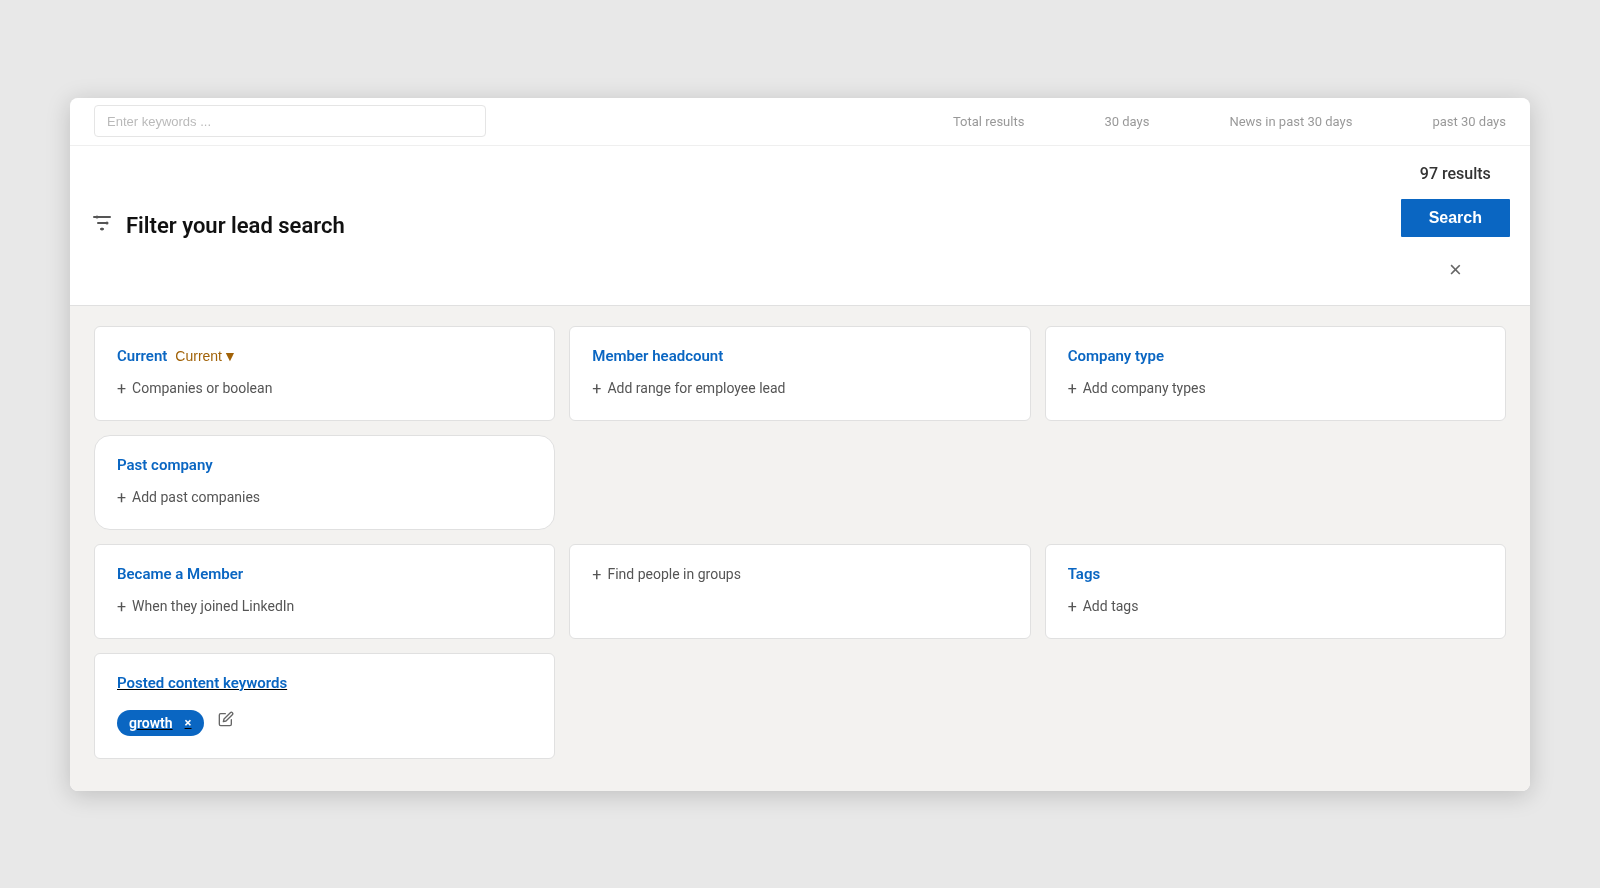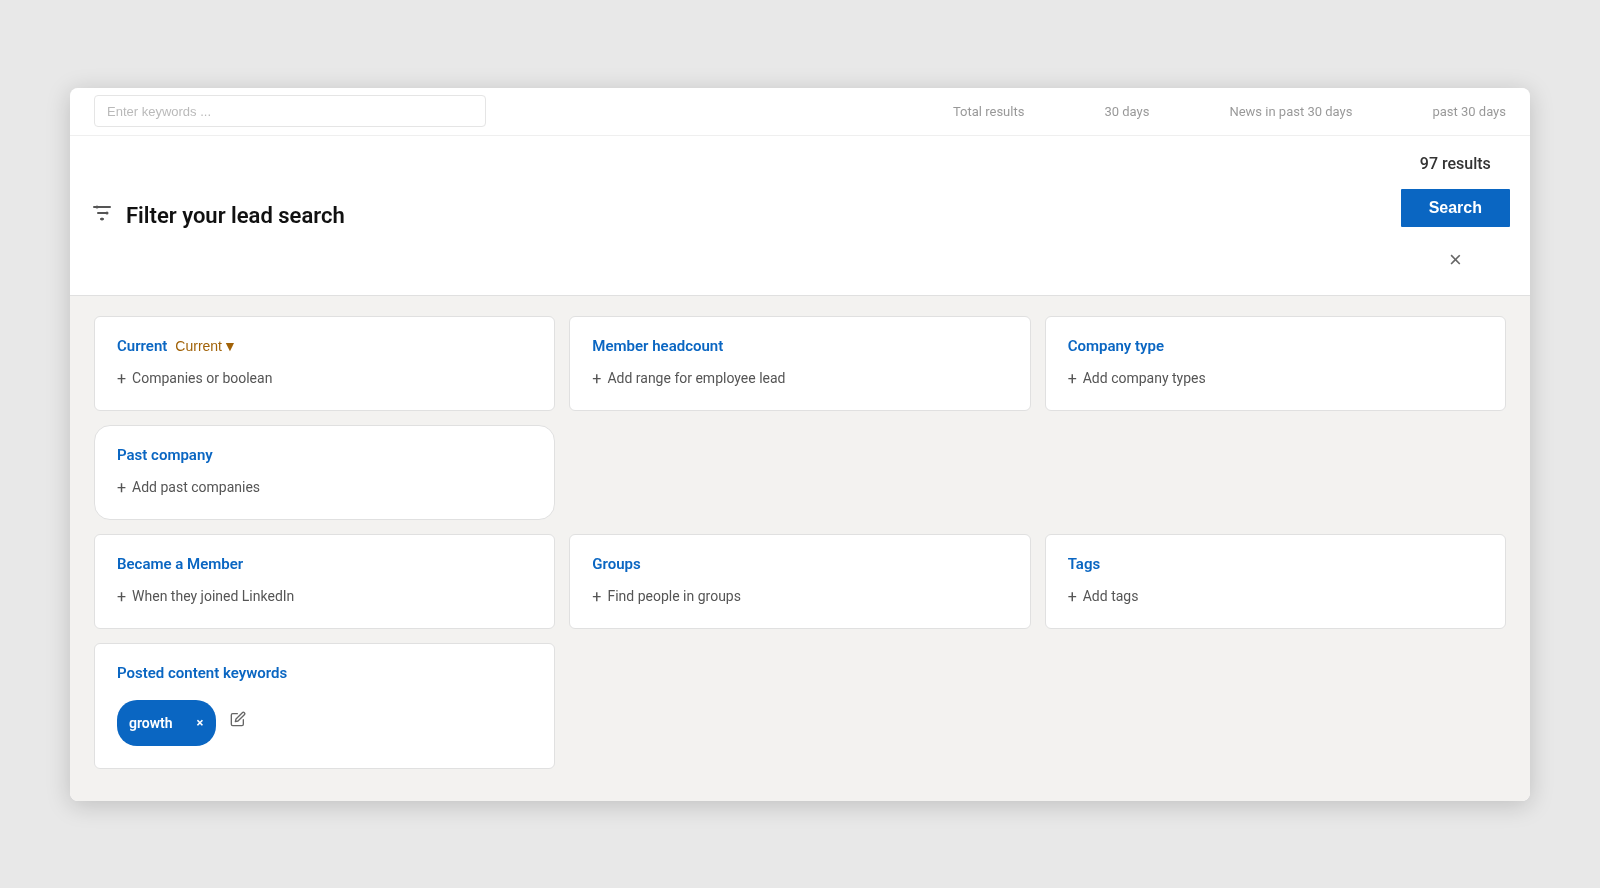--- a/index.html
+++ b/index.html
@@ -193,24 +193,24 @@
       margin: 18px 0 14px;
     }
 
     
     .keyword-tag {
       display: inline-flex;
       align-items: center;
       background: #0a66c2;
       color: #fff;
       border-radius: 20px;
-      padding: 15px 12px;
+      padding: 5px 12px;
       font-size: 14px;
       font-weight: 600;
-      gap: 24px;
+      gap: 12px;
       margin-top: 4px;
     }
 
     .tag-close {
       font-size: 13px;
       cursor: pointer;
       color: #fff;
       font-weight: 700;
     }
 
@@ -328,41 +328,38 @@
           <div class="filter-card-title">
             <span>Became a Member</span>
           </div>
           <div class="filter-card-action">
             <span class="plus-icon">+</span>
             <span>When they joined LinkedIn</span>
           </div>
         </div>
 
         <div class="filter-card">
-          <div class="filter-card-title">
-            <span>Groups</span>
-          </div>
           <div class="filter-card-action">
             <span class="plus-icon">+</span>
             <span>Find people in groups</span>
           </div>
         </div>
 
         <div class="filter-card">
           <div class="filter-card-title">
             <span>Tags</span>
           </div>
           <div class="filter-card-action">
             <span class="plus-icon">+</span>
             <span>Add tags</span>
           </div>
         </div>
       </div>
 
-      <div style="display:grid; grid-template-columns: 1fr 1fr 1fr; gap: 14px; margin-top: 0;">
+      <div style="display:grid; grid-template-columns: 1fr 1fr 1fr; gap: 14px; margin-top: 0; text-decoration: underline;">
         <div class="filter-card">
           <div class="filter-card-title">
             <span>Posted content keywords</span>
           </div>
           <div class="posted-content-row">
             <span class="keyword-tag">
               <span>growth</span>
               <span class="tag-close">×</span>
             </span>
             <span class="edit-icon">

